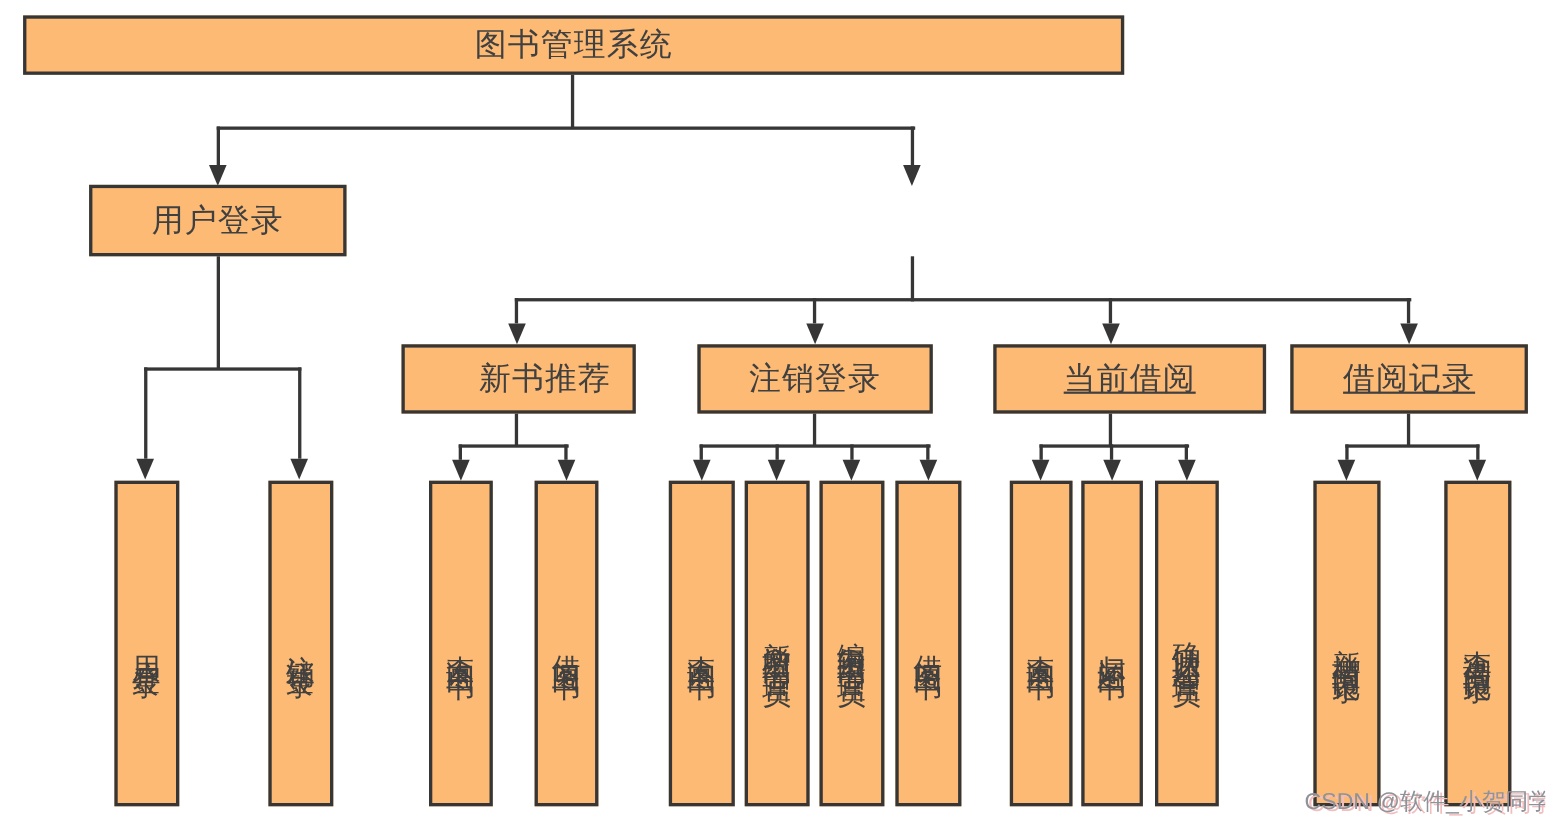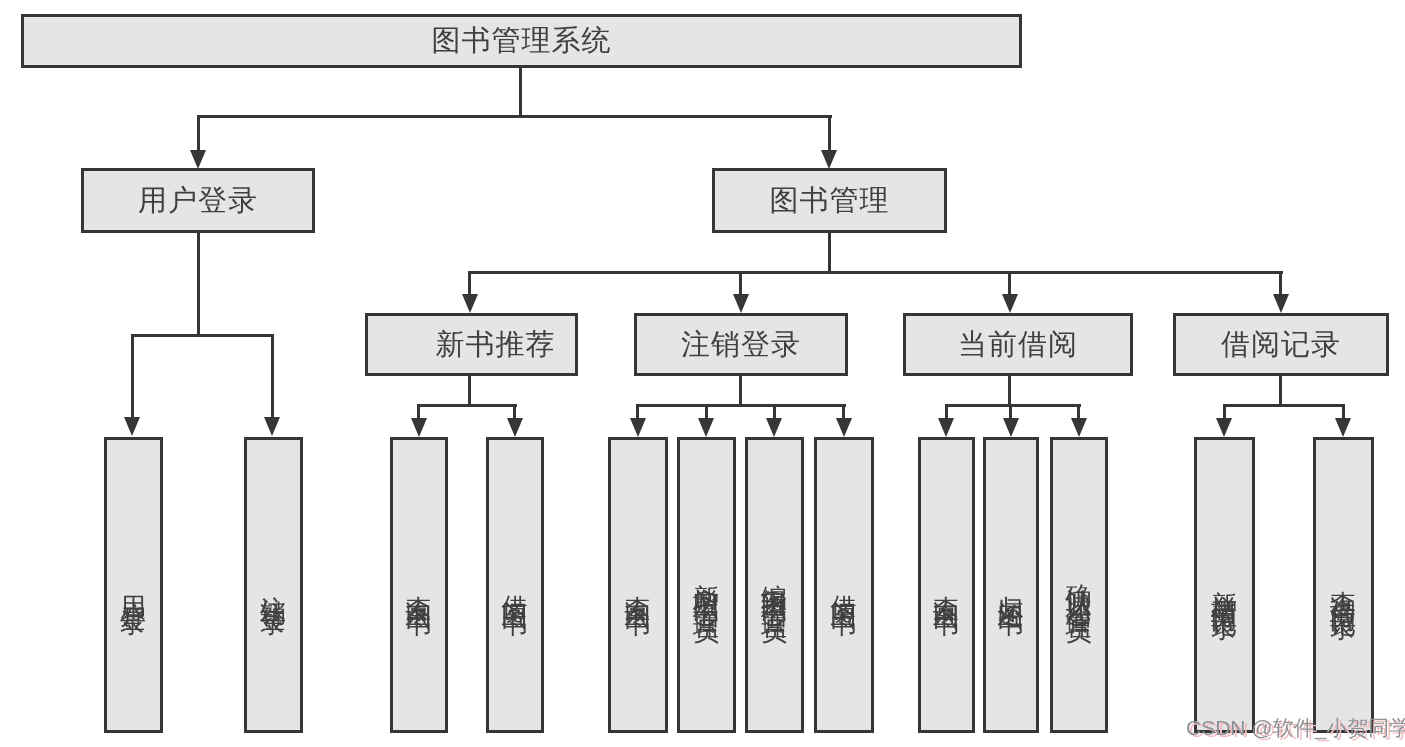--- a/index.html
+++ b/index.html
@@ -7,21 +7,21 @@
     position:relative;
     width:1405px;
     height:747px;
     background:#ffffff;
     font-family:"Liberation Sans", sans-serif;
     color:#404040;
     overflow:hidden;
   }
   .box {
     position:absolute;
-    background:#e5e5e5;
+    background:#fdba74;
     border:3px solid #363636;
     box-sizing:border-box;
     display:flex;
     align-items:center;
     justify-content:center;
     text-align:center;
   }
   .hlabel {
     font-size:29px;
     letter-spacing:1px;
@@ -69,23 +69,20 @@
   <div class="cline" style="left:519px; top:68px; width:3px; height:49px;"></div>
   <div class="cline" style="left:197px; top:115px; width:635px; height:3px;"></div>
   <div class="cline" style="left:197px; top:115px; width:3px; height:36px;"></div>
   <div class="ahead" style="left:190px; top:150px;"></div>
   <div class="cline" style="left:828px; top:115px; width:3px; height:36px;"></div>
   <div class="ahead" style="left:821px; top:150px;"></div>
 
   <div class="box" style="left:81px; top:168px; width:234px; height:65px;">
     <span class="hlabel">用户登录</span>
   </div>
-  <div class="box" style="left:712px; top:168px; width:235px; height:65px;">
-    <span class="hlabel">图书管理</span>
-  </div>
 
   <div class="cline" style="left:197px; top:233px; width:3px; height:103px;"></div>
   <div class="cline" style="left:131px; top:334px; width:143px; height:3px;"></div>
   <div class="cline" style="left:131px; top:334px; width:3px; height:83px;"></div>
   <div class="ahead" style="left:124px; top:417px;"></div>
   <div class="cline" style="left:271px; top:334px; width:3px; height:83px;"></div>
   <div class="ahead" style="left:264px; top:417px;"></div>
 
   <div class="box vbox" style="left:104px; top:437px; width:59px; height:296px;">
     <span class="vlabel">用户登录</span>
@@ -104,24 +101,24 @@
   <div class="ahead" style="left:1002px; top:294px;"></div>
   <div class="cline" style="left:1279px; top:271px; width:3px; height:23px;"></div>
   <div class="ahead" style="left:1273px; top:294px;"></div>
 
   <div class="box" style="left:365px; top:313px; width:213px; height:63px;padding-left:48px;">
     <span class="hlabel">新书推荐</span>
   </div>
   <div class="box" style="left:634px; top:313px; width:214px; height:63px;">
     <span class="hlabel">注销登录</span>
   </div>
-  <div class="box" style="left:903px; top:313px; width:230px; height:63px;">
+  <div class="box" style="left:903px; top:313px; width:248px; height:63px;text-decoration:underline;">
     <span class="hlabel">当前借阅</span>
   </div>
-  <div class="box" style="left:1173px; top:313px; width:216px; height:63px;">
+  <div class="box" style="left:1173px; top:313px; width:216px; height:63px;text-decoration:underline;">
     <span class="hlabel">借阅记录</span>
   </div>
 
   <div class="cline" style="left:468px; top:376px; width:3px; height:30px;"></div>
   <div class="cline" style="left:417px; top:404px; width:100px; height:3px;"></div>
   <div class="cline" style="left:417px; top:404px; width:3px; height:14px;"></div>
   <div class="ahead" style="left:411px; top:418px;"></div>
   <div class="cline" style="left:513px; top:404px; width:3px; height:14px;"></div>
   <div class="ahead" style="left:507px; top:418px;"></div>
 

